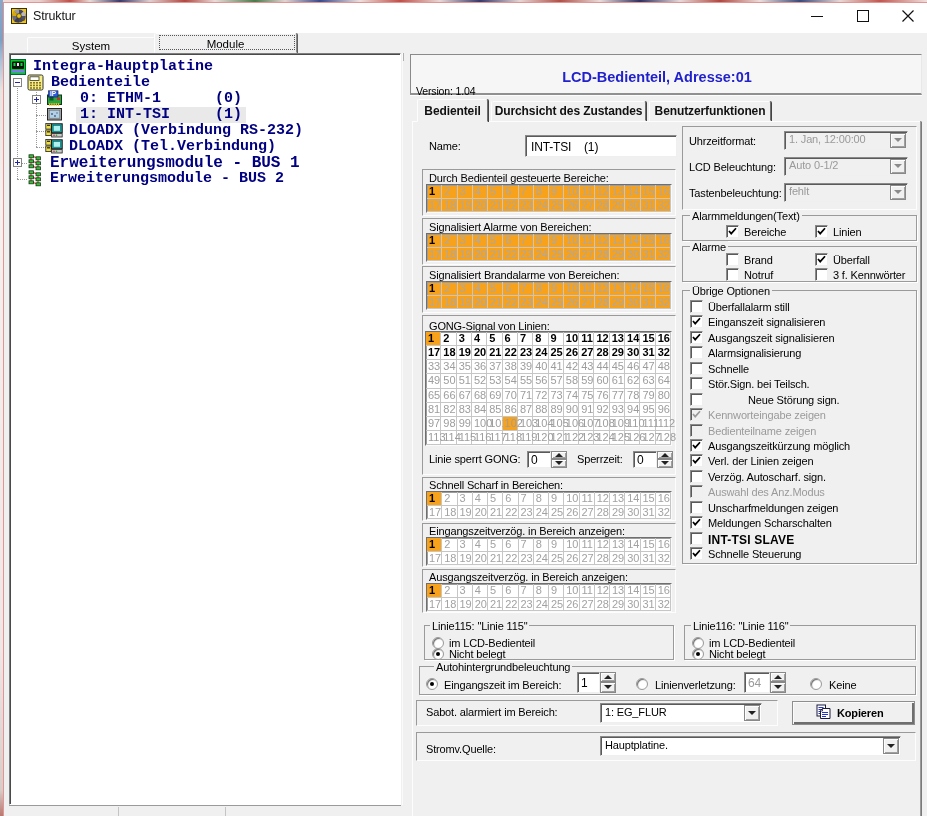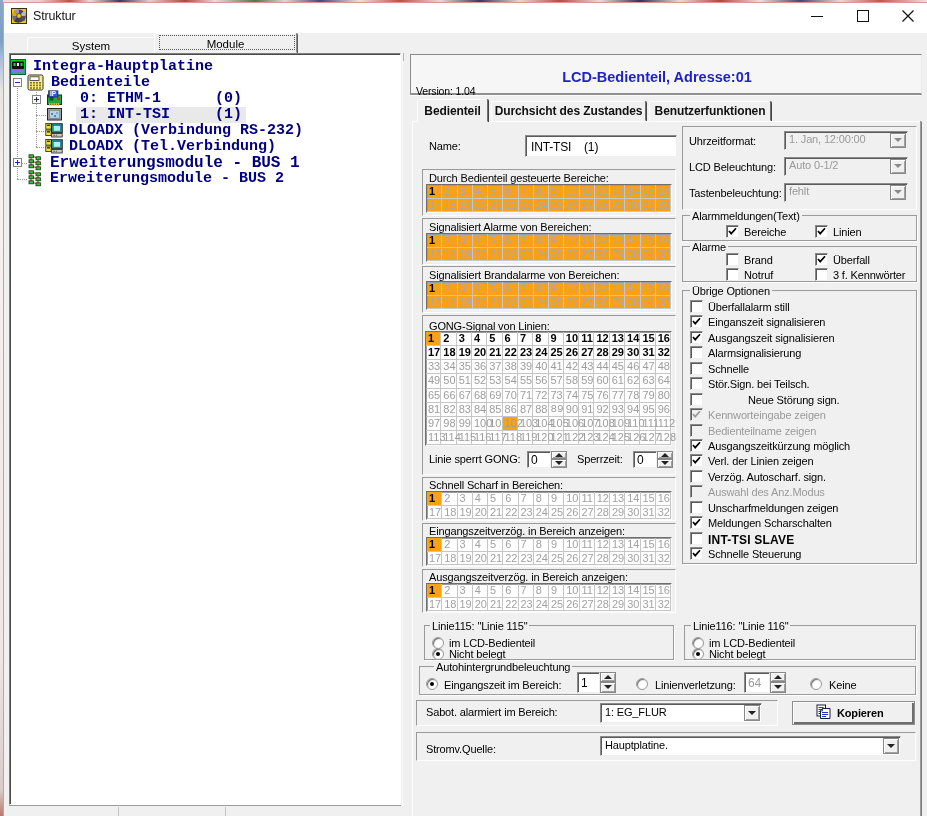--- a/index.html
+++ b/index.html
@@ -378,21 +378,21 @@
     <div class="cell" style="color:#9d9d9d;">79</div>
     <div class="cell" style="color:#9d9d9d;">80</div>
     <div class="cell" style="color:#9d9d9d;">81</div>
     <div class="cell" style="color:#9d9d9d;">82</div>
     <div class="cell" style="color:#9d9d9d;">83</div>
     <div class="cell" style="color:#9d9d9d;">84</div>
     <div class="cell" style="color:#9d9d9d;">85</div>
     <div class="cell" style="color:#9d9d9d;">86</div>
     <div class="cell" style="color:#9d9d9d;">87</div>
     <div class="cell" style="color:#9d9d9d;">88</div>
-    <div class="cell" style="color:#9d9d9d;font-family:Liberation Mono, monospace;">89</div>
+    <div class="cell" style="color:#9d9d9d;">89</div>
     <div class="cell" style="color:#9d9d9d;">90</div>
     <div class="cell" style="color:#9d9d9d;">91</div>
     <div class="cell" style="color:#9d9d9d;">92</div>
     <div class="cell" style="color:#9d9d9d;">93</div>
     <div class="cell" style="color:#9d9d9d;">94</div>
     <div class="cell" style="color:#9d9d9d;">95</div>
     <div class="cell" style="color:#9d9d9d;">96</div>
     <div class="cell" style="color:#9d9d9d;">97</div>
     <div class="cell" style="color:#9d9d9d;">98</div>
     <div class="cell" style="color:#9d9d9d;">99</div>

